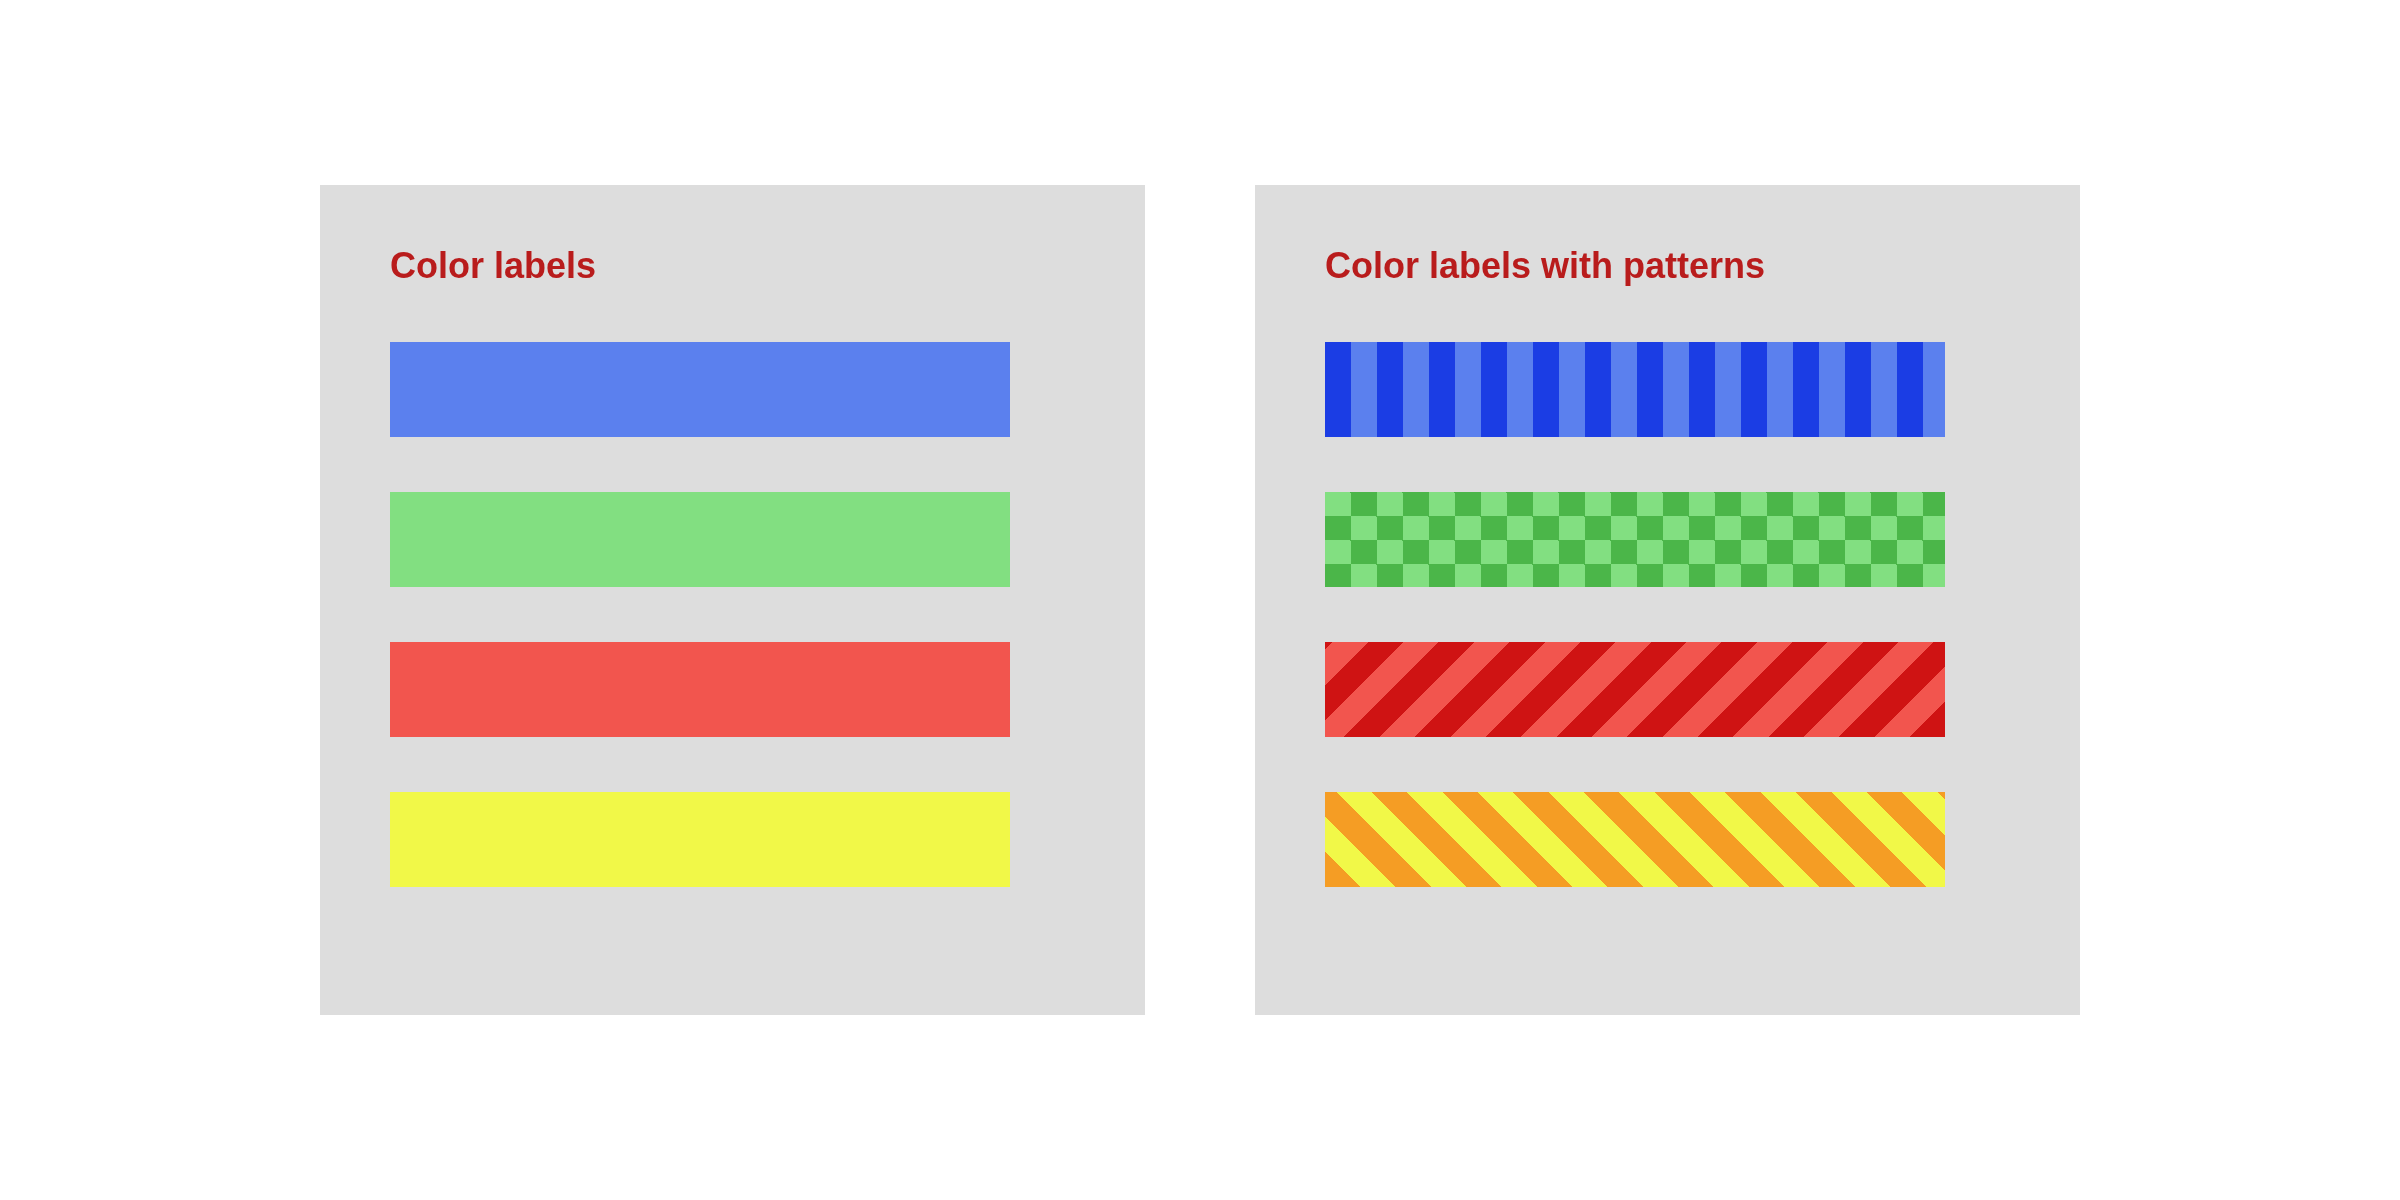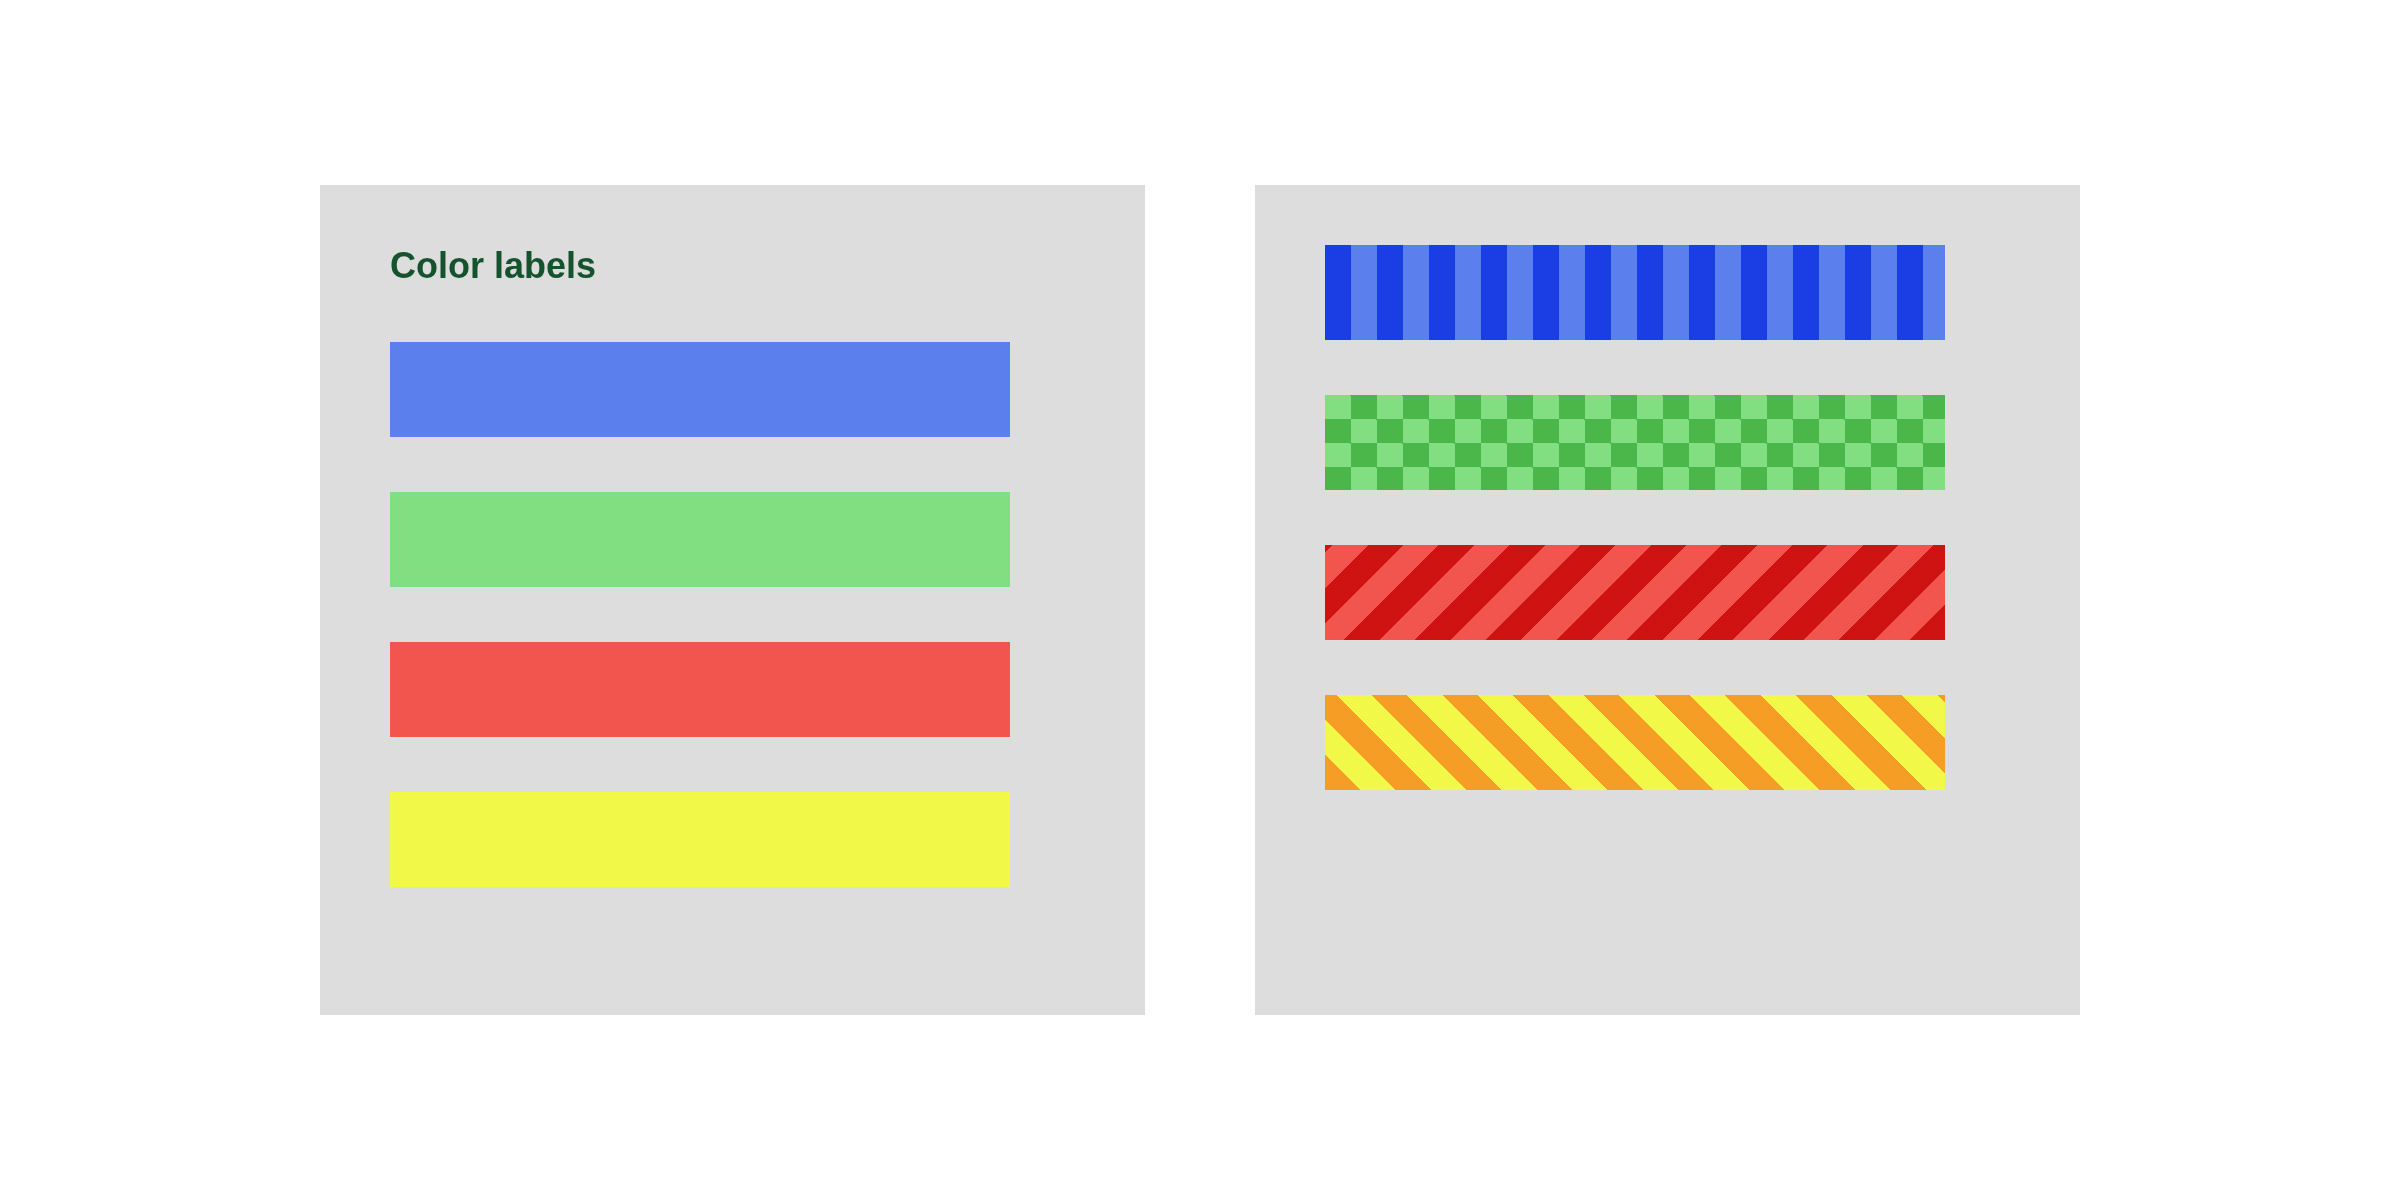--- a/index.html
+++ b/index.html
@@ -17,21 +17,21 @@
       align-items: center;
       gap: 110px;
     }
     .panel {
       background: #dddddd;
       width: 825px;
       height: 830px;
       padding: 60px 70px;
     }
     .panel-title {
-      color: #14532d;
+      color: #b91c1c;
       font-size: 36px;
       font-weight: bold;
       margin-bottom: 55px;
     }
     .swatch {
       height: 95px;
       width: 620px;
       margin-bottom: 55px;
     }
     .swatch-blue { background: #5b80ee; }
@@ -83,17 +83,18 @@
 
 <div class="panel">
   <h2 class="panel-title">Color labels</h2>
   <div class="swatch swatch-blue"></div>
   <div class="swatch swatch-green"></div>
   <div class="swatch swatch-red"></div>
   <div class="swatch swatch-yellow"></div>
 </div>
 
 <div class="panel">
+  <h2 class="panel-title">Color labels with patterns</h2>
   <div class="swatch pattern-blue"></div>
   <div class="swatch pattern-green-checker"></div>
   <div class="swatch pattern-red"></div>
   <div class="swatch pattern-yellow"></div>
 </div>
 
 </body></html>

